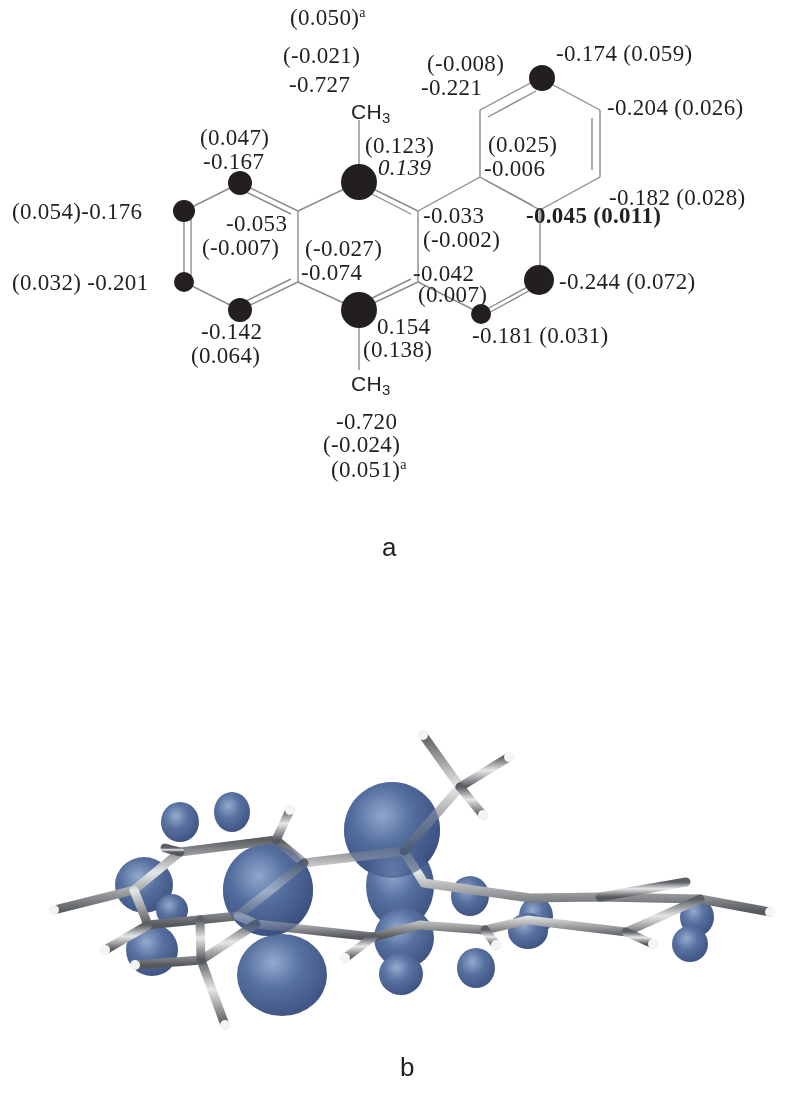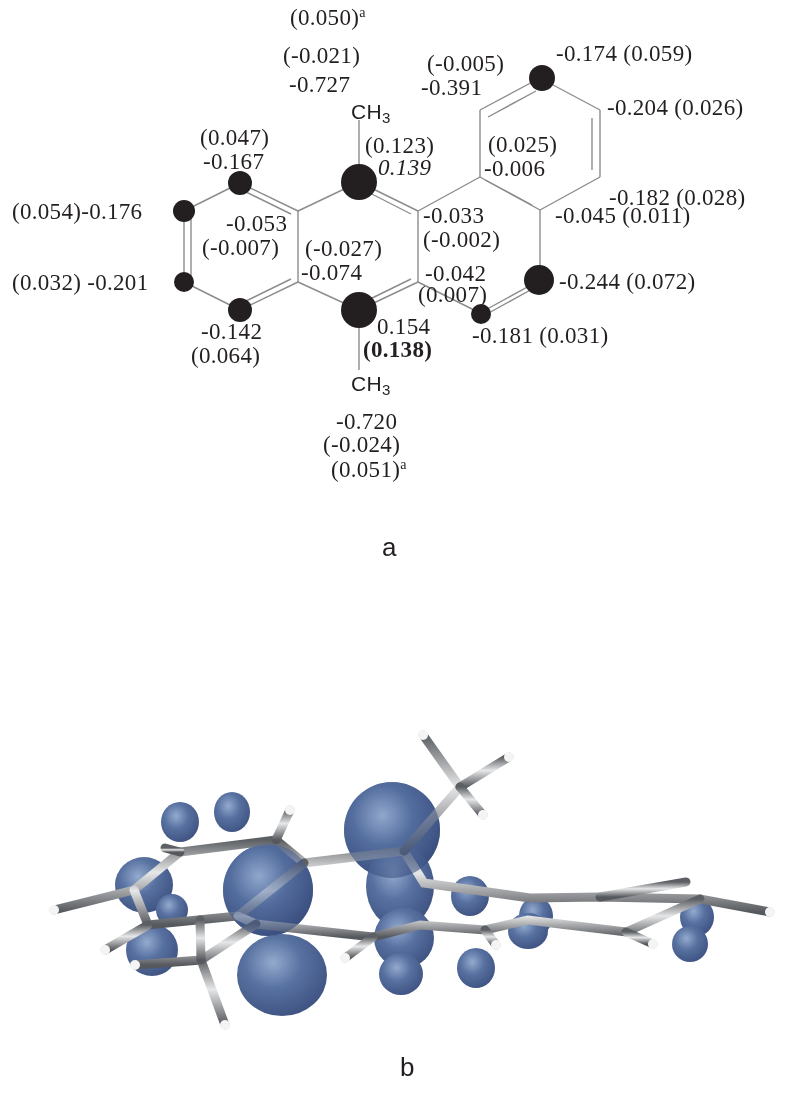--- a/index.html
+++ b/index.html
@@ -93,38 +93,38 @@
   <div class="lbl" style="left:226px;top:212px;">-0.053</div>
   <div class="lbl" style="left:202px;top:236px;">(-0.007)</div>
 
   <div class="lbl" style="left:305px;top:237px;">(-0.027)</div>
   <div class="lbl" style="left:301px;top:261px;">-0.074</div>
 
   <div class="lbl" style="left:365px;top:134px;">(0.123)</div>
   <div class="lbl" style="left:378px;top:156px;font-style:italic;">0.139</div>
 
   <div class="lbl" style="left:377px;top:315px;">0.154</div>
-  <div class="lbl" style="left:363px;top:338px;font-weight:bold;">(0.138)</div>
+  <div class="lbl" style="left:363px;top:338px;">(0.138)</div>
 
   <div class="lbl" style="left:423px;top:204px;">-0.033</div>
   <div class="lbl" style="left:423px;top:228px;">(-0.002)</div>
 
-  <div class="lbl" style="left:425px;top:262px;">-0.042</div>
+  <div class="lbl" style="left:413px;top:262px;">-0.042</div>
   <div class="lbl" style="left:418px;top:283px;">(0.007)</div>
 
   <div class="lbl" style="left:488px;top:133px;">(0.025)</div>
   <div class="lbl" style="left:484px;top:157px;">-0.006</div>
 
-  <div class="lbl" style="left:427px;top:52px;">(-0.005)</div>
-  <div class="lbl" style="left:421px;top:76px;">-0.391</div>
+  <div class="lbl" style="left:427px;top:52px;">(-0.008)</div>
+  <div class="lbl" style="left:421px;top:76px;">-0.221</div>
 
   <div class="lbl" style="left:536px;top:42px;margin-left:20px;">-0.174 (0.059)</div>
   <div class="lbl" style="left:607px;top:96px;">-0.204 (0.026)</div>
   <div class="lbl" style="left:609px;top:160px;margin-top:26px;">-0.182 (0.028)</div>
-  <div class="lbl" style="left:555px;top:204px;">-0.045 (0.011)</div>
+  <div class="lbl" style="left:526px;top:204px;font-weight:bold;">-0.045 (0.011)</div>
   <div class="lbl" style="left:559px;top:270px;">-0.244 (0.072)</div>
   <div class="lbl" style="left:472px;top:324px;">-0.181 (0.031)</div>
 
   <div class="panel-letter" style="left:382px;top:532px;">a</div>
 </div>
 
 <div id="panel-b" class="panel">
   <svg width="800" height="453" viewBox="0 640 800 453">
     <defs>
       <radialGradient id="lobe" cx="0.4" cy="0.35" r="0.7">

